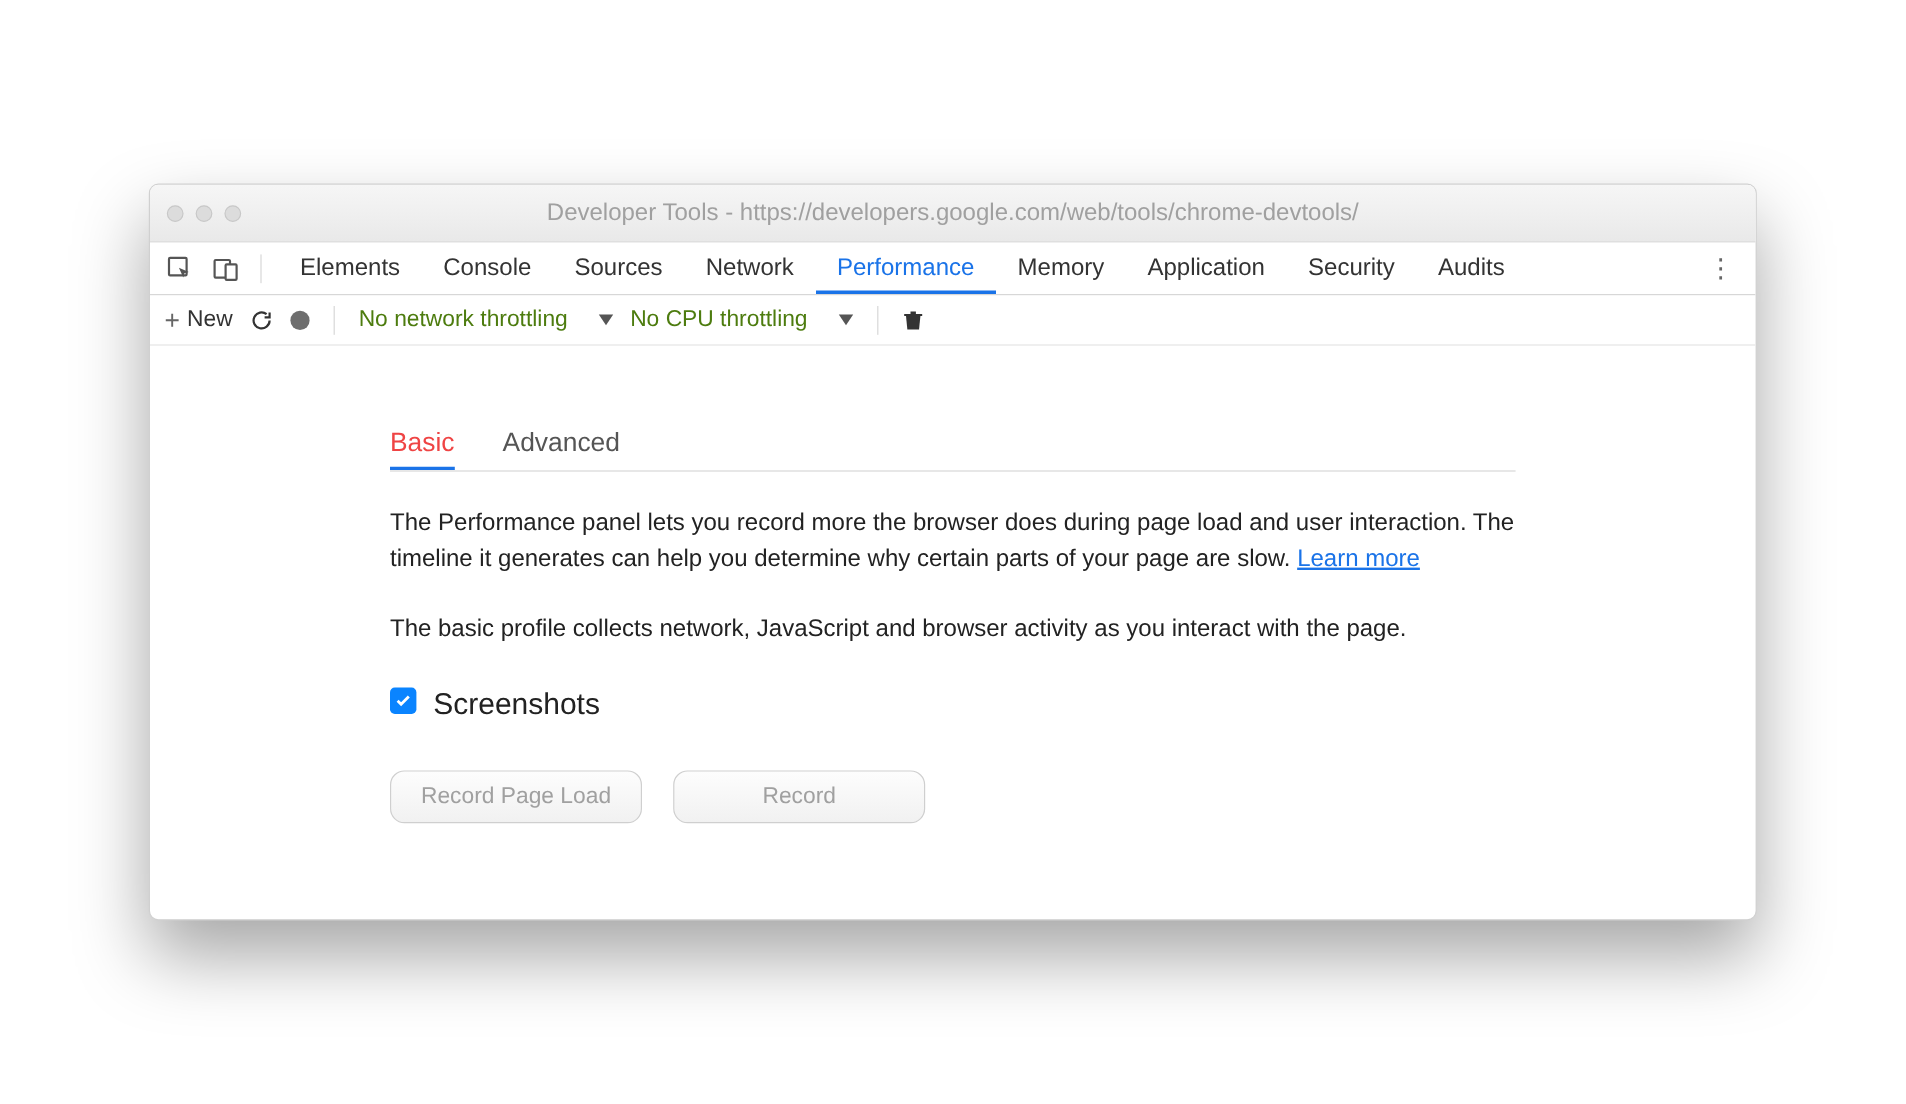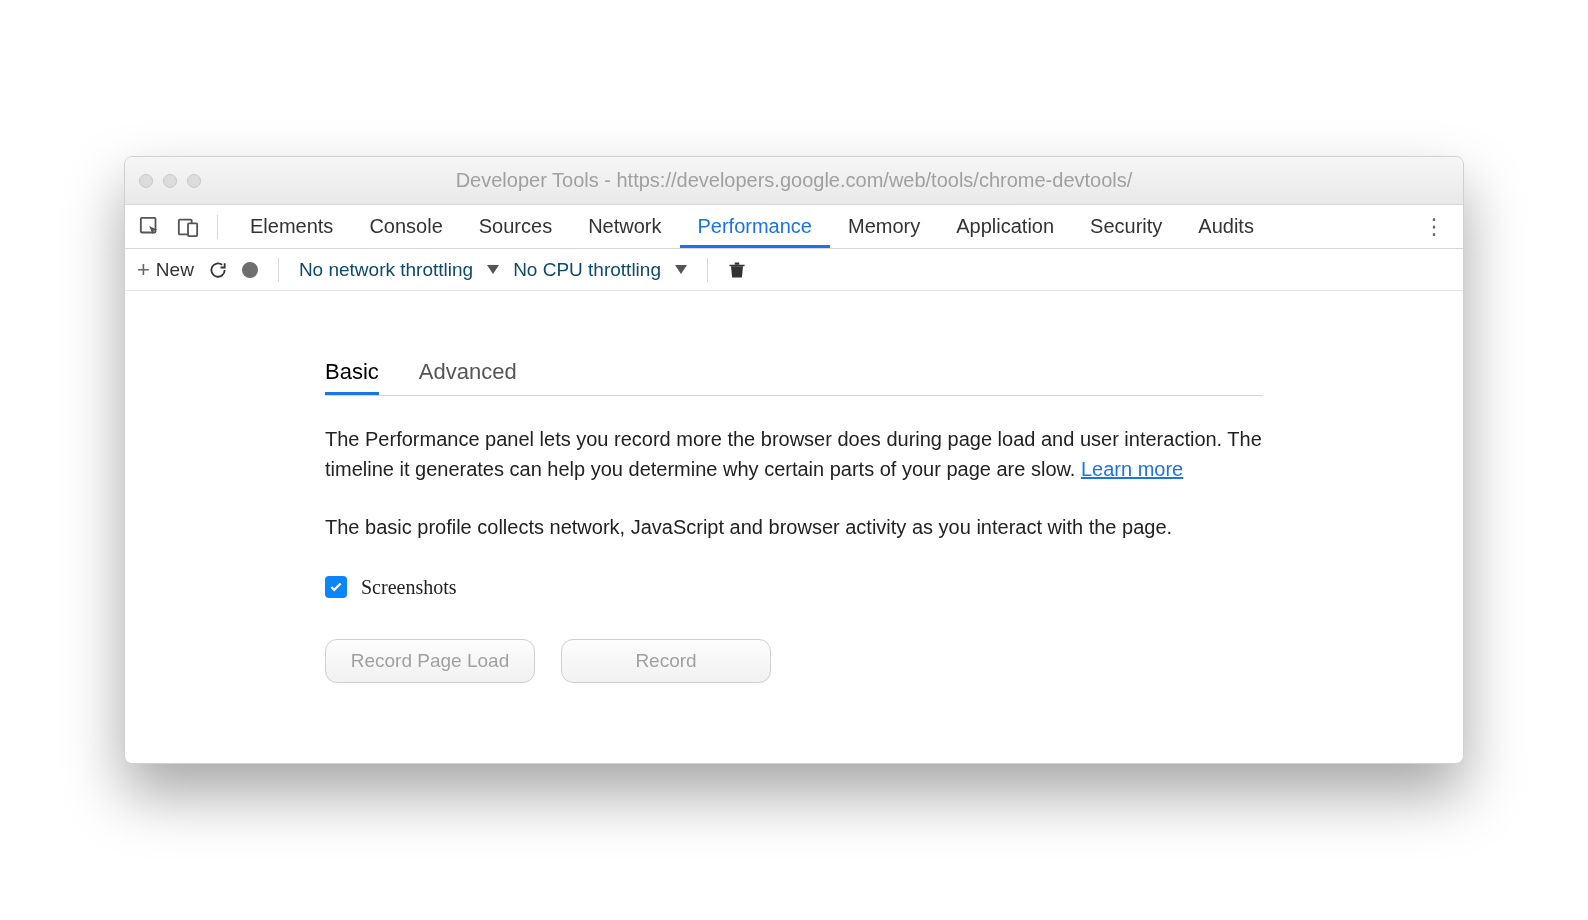--- a/index.html
+++ b/index.html
@@ -67,38 +67,38 @@
   .toolbar {
     display: flex; align-items: center; gap: 14px;
     height: 42px; padding: 0 12px;
     border-bottom: 1px solid #e5e5e5;
     font-size: 19px; color: #333;
   }
   .plus { font-size: 22px; color: #666; }
   .newbtn { display: flex; align-items: center; gap: 6px; }
   .reload svg, .trash svg, .select-icon svg, .dock-icon svg { display: block; }
   .recdot { width: 16px; height: 16px; border-radius: 50%; background: #6e6e6e; }
-  .dropdown { display: flex; align-items: center; gap: 14px; color: #0c4a6e; }
+  .dropdown { display: flex; align-items: center; gap: 26px; color: #4d7c0f; }
   .caret {
     width: 0; height: 0; border-left: 6px solid transparent; border-right: 6px solid transparent;
     border-top: 9px solid #555;
   }
   .content { padding: 60px 200px 80px 200px; }
   .sub-tabs { display: flex; border-bottom: 1px solid #d7d7d7; font-size: 22px; }
   .sub-tab { padding: 8px 0 10px 0; margin-right: 40px; color: #555; cursor: pointer; }
-  .sub-tab.active { color: #000000; box-shadow: inset 0 -3px 0 #1a73e8; }
+  .sub-tab.active { color: #ef4444; box-shadow: inset 0 -3px 0 #1a73e8; }
   .para { font-size: 20px; color: #222; line-height: 1.5; margin-top: 28px; }
   .learn { color: #1a73e8; }
   .option-row { display: flex; align-items: flex-start; gap: 14px; margin-top: 34px; }
   .chk {
     width: 22px; height: 22px; border-radius: 4px; background: #0a84ff;
     display: flex; align-items: center; justify-content: center; color: #fff;
     flex-shrink: 0;
   }
-  .opt-label { font-size: 20px; color: #222; flex-shrink: 0; width: 140px; font-family: Liberation Serif, serif; }
+  .opt-label { font-size: 25px; color: #222; flex-shrink: 0; width: 140px; }
   .opt-desc { font-size: 20px; color: #888; }
   .buttons { display: flex; gap: 26px; margin-top: 40px; }
   .btn {
     width: 210px; height: 44px;
     background: linear-gradient(#fdfdfd,#f1f1f1);
     border: 1px solid #cfcfcf; border-radius: 12px;
     display: flex; align-items: center; justify-content: center;
     font-size: 19px; color: #a0a0a0;
   }
 </style>

